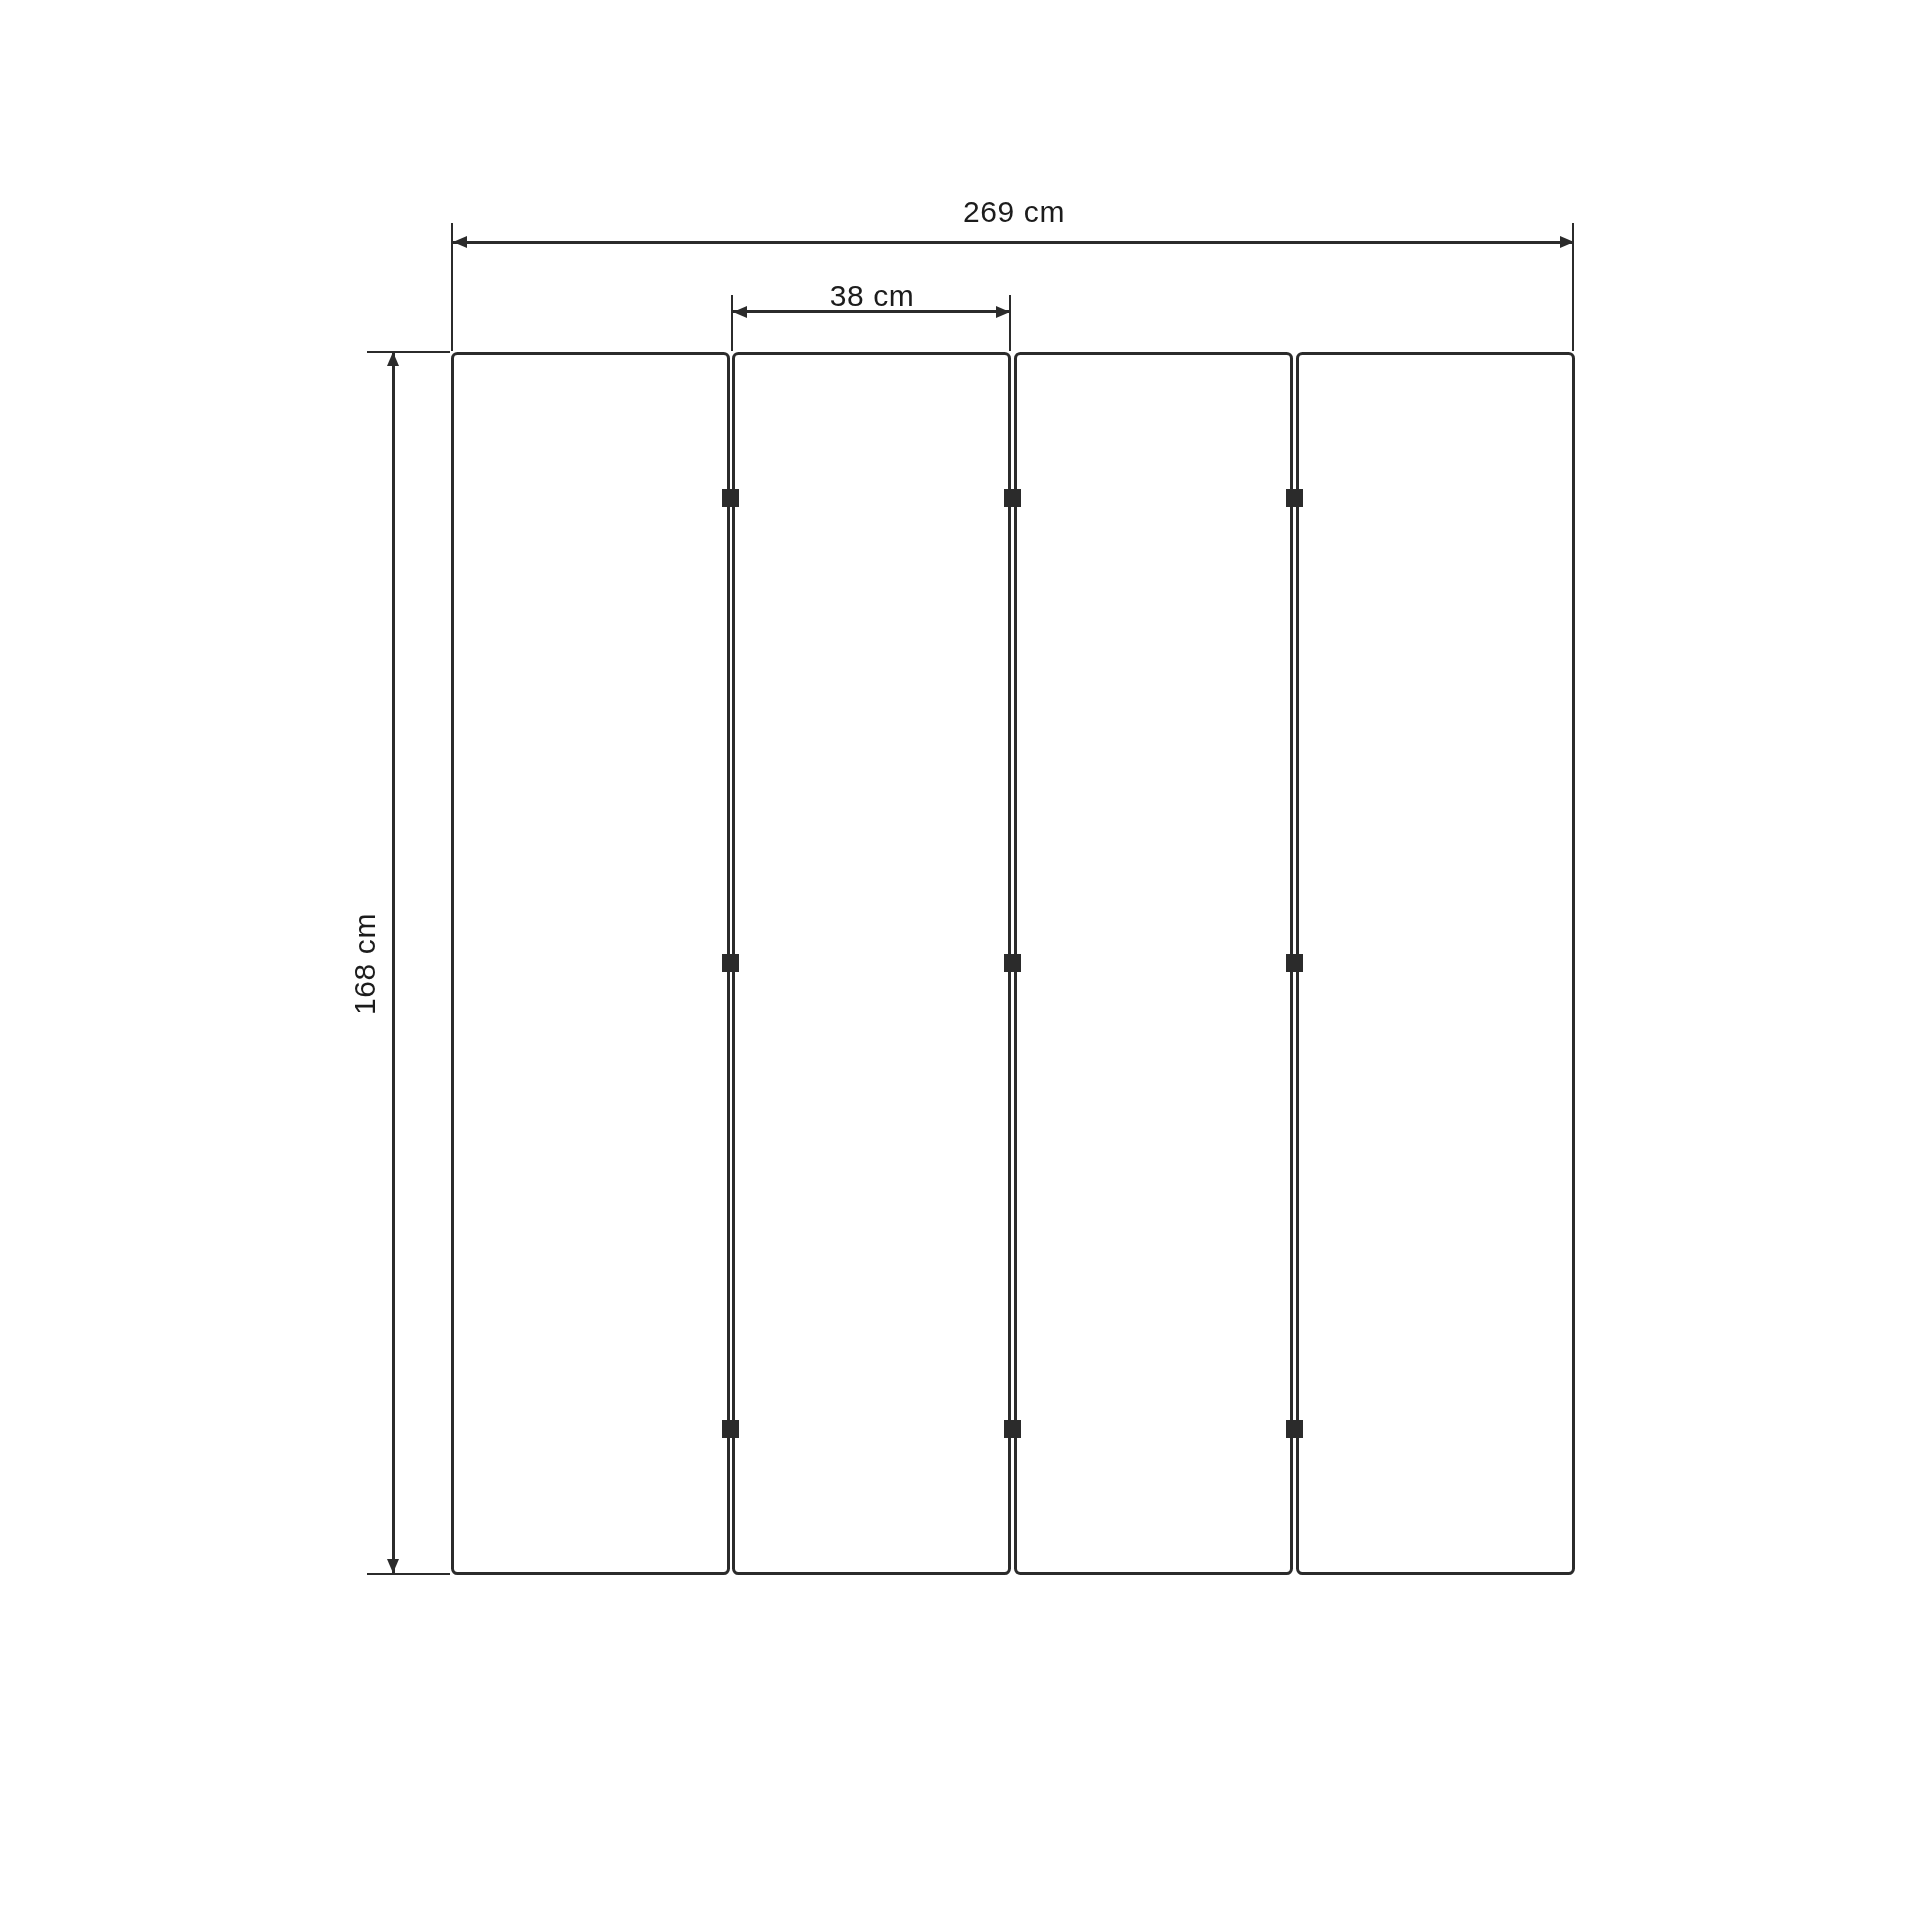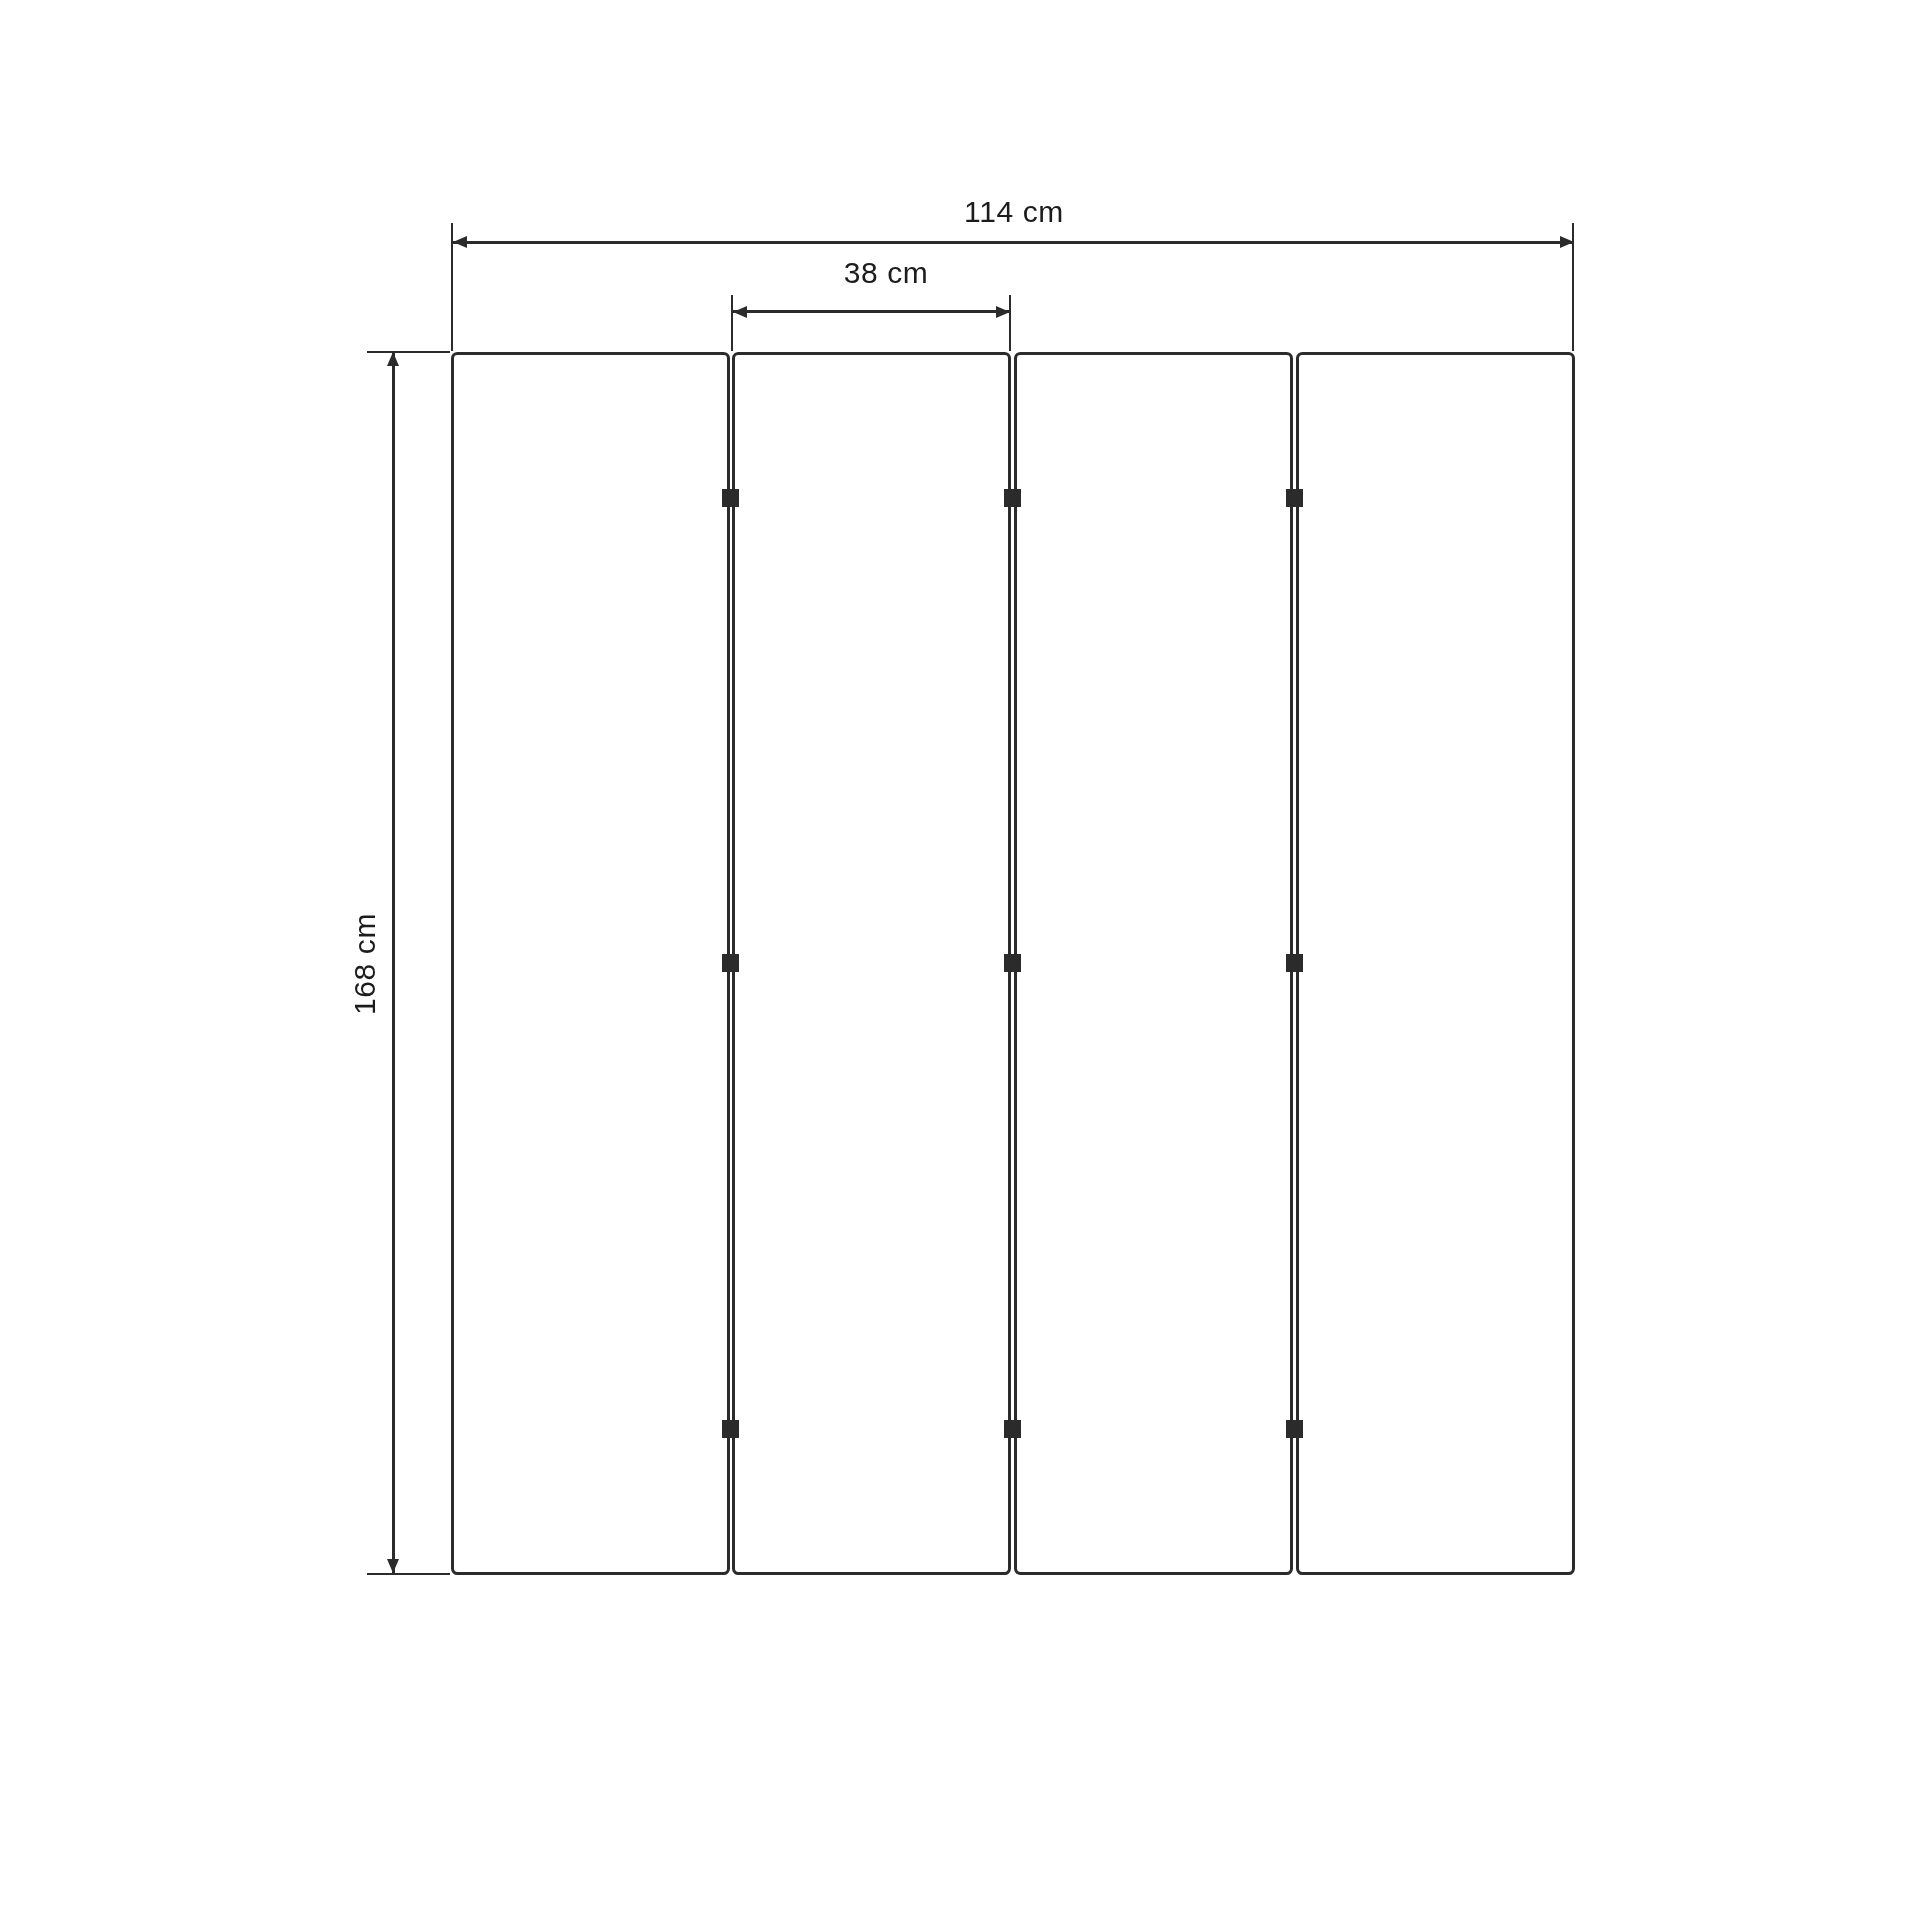--- a/index.html
+++ b/index.html
@@ -86,28 +86,28 @@
 
   <div class="hinge" style="left:1286px;top:489px;"></div>
   <div class="hinge" style="left:1286px;top:954px;"></div>
   <div class="hinge" style="left:1286px;top:1420px;"></div>
 
   <div class="ext-v" style="left:451px;top:223px;height:128px;"></div>
   <div class="ext-v" style="left:1572px;top:223px;height:128px;"></div>
   <div class="dim-h" style="left:453px;top:241px;width:1121px;"></div>
   <div class="arr left" style="left:453px;top:236px;"></div>
   <div class="arr right" style="left:1560px;top:236px;"></div>
-  <div class="dim-label" style="left:1014px;top:212px;">114 cm</div>
+  <div class="dim-label" style="left:1014px;top:212px;">269 cm</div>
 
   <div class="ext-v" style="left:731px;top:295px;height:56px;"></div>
   <div class="ext-v" style="left:1009px;top:295px;height:56px;"></div>
   <div class="dim-h" style="left:733px;top:310px;width:277px;"></div>
   <div class="arr left" style="left:733px;top:306px;"></div>
   <div class="arr right" style="left:996px;top:306px;"></div>
-  <div class="dim-label" style="left:872px;top:273px;margin-left:14px;">38 cm</div>
+  <div class="dim-label" style="left:872px;top:296px;">38 cm</div>
 
   <div class="ext-h" style="left:367px;top:351px;width:83px;"></div>
   <div class="ext-h" style="left:367px;top:1573px;width:83px;"></div>
   <div class="dim-v" style="left:392px;top:352px;height:1221px;"></div>
   <div class="arr up" style="left:387px;top:352px;"></div>
   <div class="arr down" style="left:387px;top:1559px;"></div>
   <div class="dim-label rot" style="left:365px;top:964px;">168 cm</div>
 
 </div>
 

